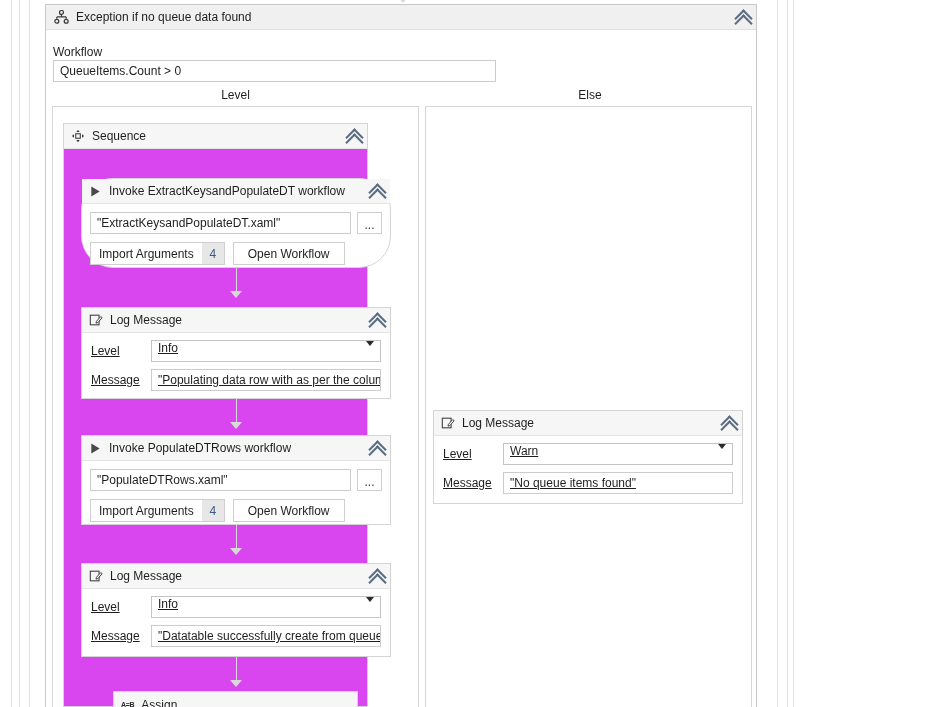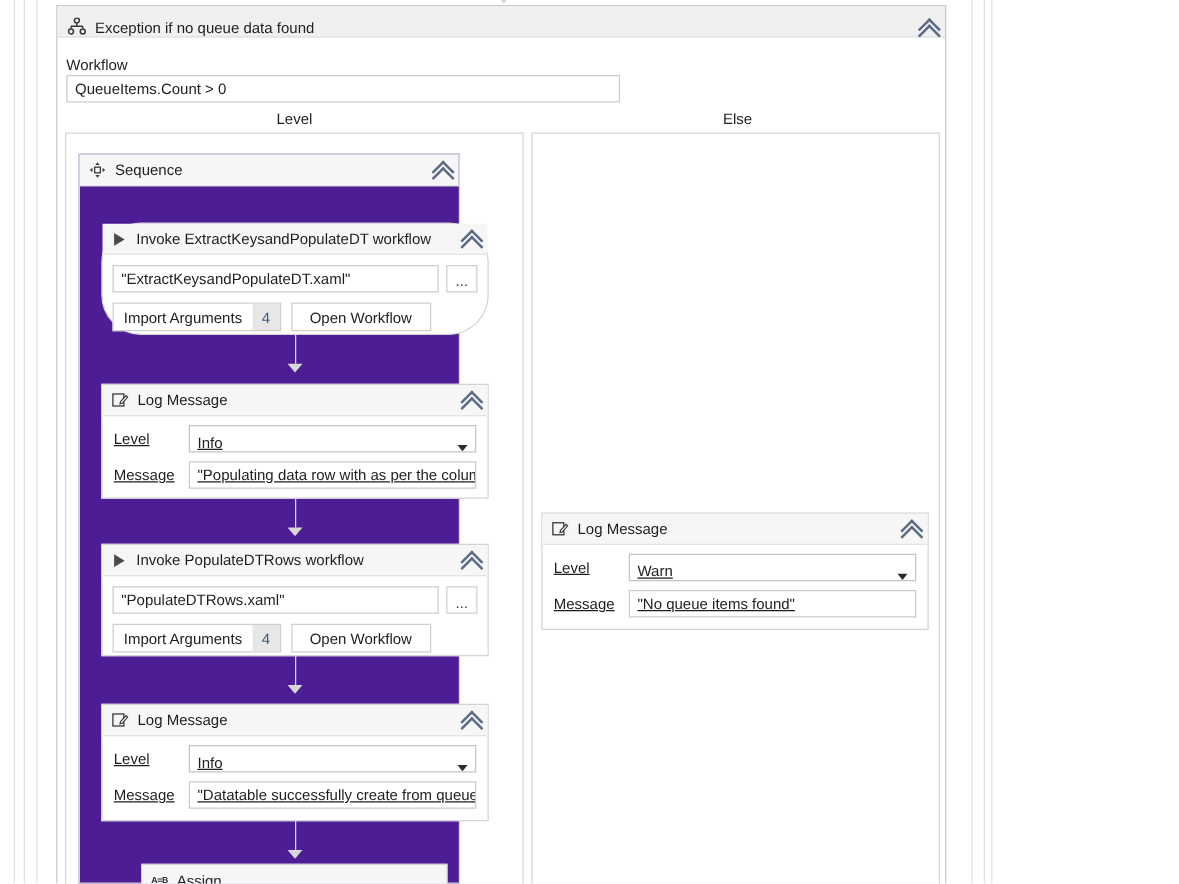--- a/index.html
+++ b/index.html
@@ -104,21 +104,21 @@
     background: #ffffff;
     border: 1px solid #c8c8c8;
     border-bottom: none;
     box-sizing: border-box;
   }
   #if-header {
     height: 25px;
     background: #f0f0f0;
     border-bottom: 1px solid #e0e0e0;
     display: flex;
-    align-items: flex-end;
+    align-items: center;
     padding: 0 6px 0 8px;
     box-sizing: border-box;
   }
   .cond-label {
     position: absolute;
     left: 7px;
     top: 40px;
     font-size: 12px;
     color: #1e1e1e;
   }
@@ -154,21 +154,21 @@
   }
 
   
   #sequence {
     position: absolute;
     left: 63px;
     top: 123px;
     width: 305px;
     height: 584px;
     border: 1px solid #d4d4d4;
-    background: #4c1d95;
+    background: #d946ef;
     box-sizing: border-box;
   }
 
   
   .invoke-body {
     padding: 8px 8px 9px 8px;
   }
   .file-row {
     display: flex;
     align-items: stretch;
@@ -265,21 +265,21 @@
     font-size: 12px;
     color: #1e1e1e;
   }
   .combo {
     flex: 1 1 auto;
     height: 22px;
     border: 1px solid #c4c4c4;
     background: #ffffff;
     box-sizing: border-box;
     display: flex;
-    align-items: flex-end;
+    align-items: flex-start;
     padding: 0 6px;
     font-size: 12px;
     color: #1e1e1e;
     cursor: pointer;
   }
   .combo .cval { flex: 1 1 auto; }
   .caret {
     width: 0; height: 0;
     border-left: 4px solid transparent;
     border-right: 4px solid transparent;

